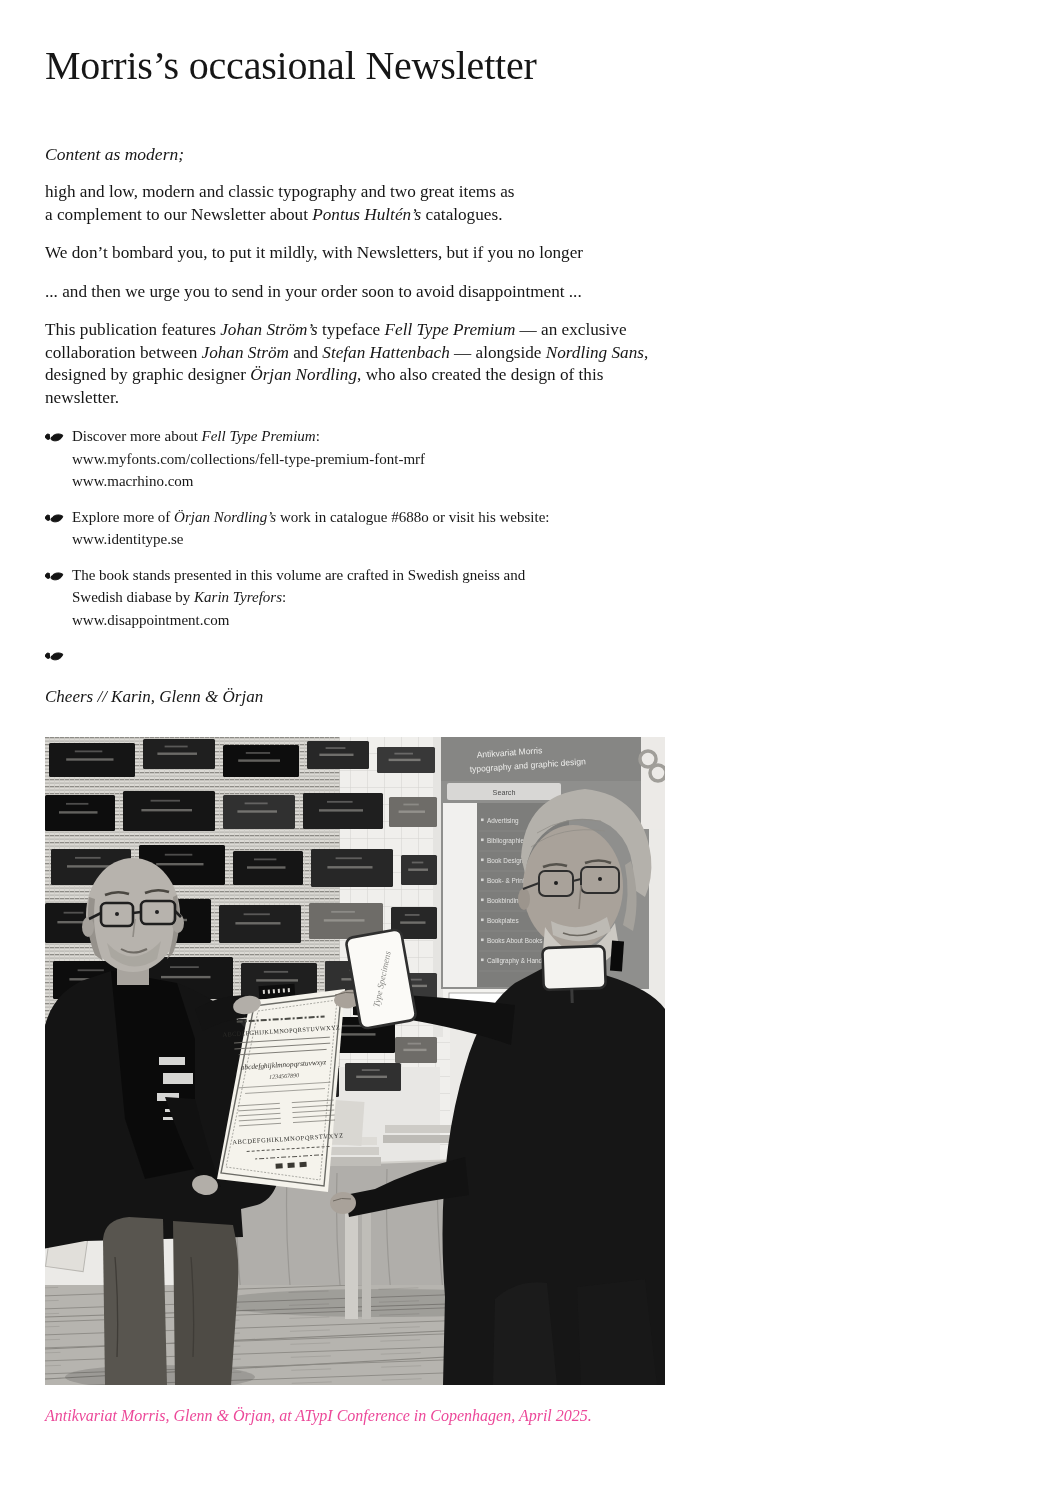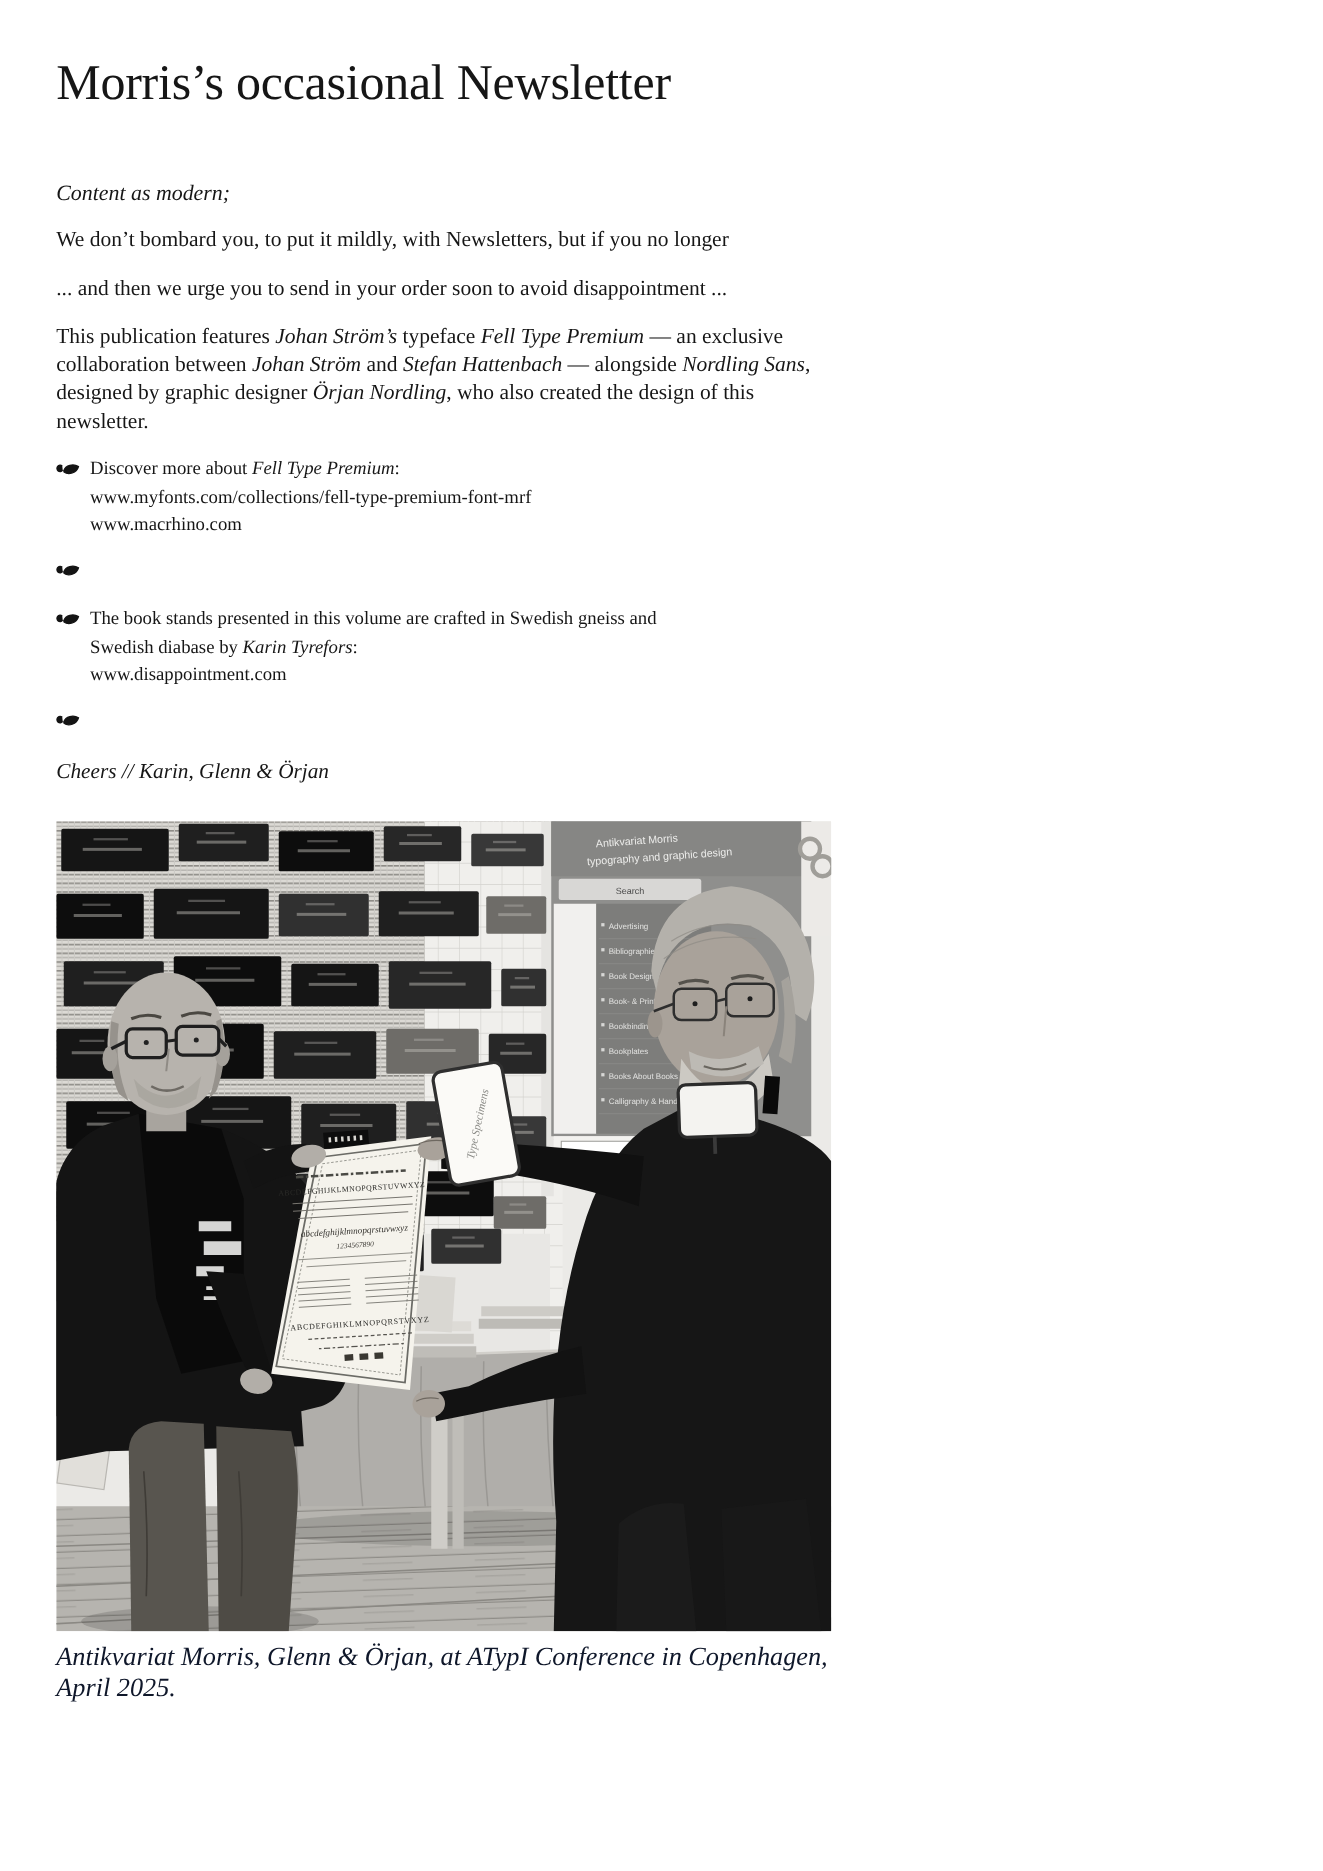--- a/index.html
+++ b/index.html
@@ -9,54 +9,56 @@
   h1{font-weight:normal;font-size:40px;line-height:44px;margin:44px 0 0;letter-spacing:-0.2px;}
   .intro{font-style:italic;font-size:17.5px;margin-top:56px;}
   p.body{font-size:17.2px;line-height:22.5px;margin:16px 0 0;}
   ul.bullets{list-style:none;margin:16px 0 0;padding:0;}
   li.bullet{display:flex;font-size:15px;line-height:22.5px;margin-top:13px;}
   li.bullet:first-child{margin-top:0;}
   .fleuron{width:27px;flex:0 0 27px;padding-top:4px;}
   .signoff{font-style:italic;font-size:17px;margin-top:16px;}
   .photo-wrap{margin-top:30px;}
   .photo-wrap svg{display:block;}
-  .caption{font-style:italic;font-size:21px;margin-top:8px;color:#0f172a;}
+  .caption{font-style:italic;font-size:16px;margin-top:22px;color:#ec4899;}
   i{font-style:italic;}
   .menu-t{font-size:6.4px;fill:#e2e2e0;font-family:"Liberation Sans",sans-serif;}
   text{font-family:"Liberation Serif","DejaVu Serif",serif;}
   .sans{font-family:"Liberation Sans",sans-serif;}
 </style>
 </head>
 <body>
 
 <div class="content">
 
   <h1>Morris’s occasional Newsletter</h1>
 
   <div class="intro">Content as modern;</div>
 
+  <p class="body"><span>high and low, modern and classic typography and two great items as</span><br><span>a complement to our Newsletter about </span><i>Pontus Hultén’s</i><span> catalogues.</span></p>
   <p class="body"><span>We don’t bombard you, to put it mildly, with Newsletters, but if you no longer</span><br></p>
   <p class="body"><span>... and then we urge you to send in your order soon to avoid disappointment ...</span></p>
   <p class="body"><span>This publication features </span><i>Johan Ström’s</i><span> typeface </span><i>Fell Type Premium</i><span> — an exclusive</span><br><span>collaboration between </span><i>Johan Ström</i><span> and </span><i>Stefan Hattenbach</i><span> — alongside </span><i>Nordling Sans</i><span>,</span><br><span>designed by graphic designer </span><i>Örjan Nordling</i><span>, who also created the design of this</span><br><span>newsletter.</span></p>
 
   <ul class="bullets">
     <li class="bullet">
       <span class="fleuron">
         <svg width="20" height="14" viewBox="0 0 20 14">
             <path d="M5.2,7.2 a2.6,2.6 0 1,1 -0.4,-3.4 M6,7.5 C7.5,3.2 13.5,1.6 17.8,4.2 C16.4,9.4 9.8,11.4 6.2,8.6 Z" fill="#141414" stroke="#141414" stroke-width="1" fill-rule="evenodd"></path>
           </svg>
       </span>
       <div><span>Discover more about </span><i>Fell Type Premium</i><span>:</span><br><span>www.myfonts.com/collections/fell-type-premium-font-mrf</span><br><span>www.macrhino.com</span></div>
     </li>
     <li class="bullet">
       <span class="fleuron">
         <svg width="20" height="14" viewBox="0 0 20 14">
             <path d="M5.2,7.2 a2.6,2.6 0 1,1 -0.4,-3.4 M6,7.5 C7.5,3.2 13.5,1.6 17.8,4.2 C16.4,9.4 9.8,11.4 6.2,8.6 Z" fill="#141414" stroke="#141414" stroke-width="1" fill-rule="evenodd"></path>
           </svg>
       </span>
+      <div><span>Explore more of </span><i>Örjan Nordling’s</i><span> work in catalogue #688o or visit his website:</span><br><span>www.identitype.se</span></div>
     </li>
     <li class="bullet">
       <span class="fleuron">
         <svg width="20" height="14" viewBox="0 0 20 14">
             <path d="M5.2,7.2 a2.6,2.6 0 1,1 -0.4,-3.4 M6,7.5 C7.5,3.2 13.5,1.6 17.8,4.2 C16.4,9.4 9.8,11.4 6.2,8.6 Z" fill="#141414" stroke="#141414" stroke-width="1" fill-rule="evenodd"></path>
           </svg>
       </span>
       <div><span>The book stands presented in this volume are crafted in Swedish gneiss and</span><br><span>Swedish diabase by </span><i>Karin Tyrefors</i><span>:</span><br><span>www.disappointment.com</span></div>
     </li>
     <li class="bullet">

